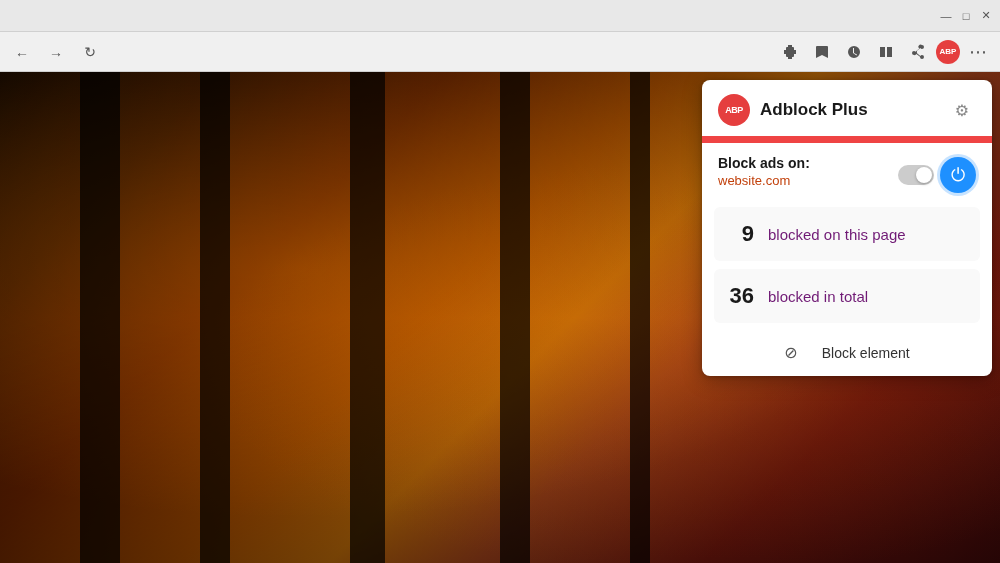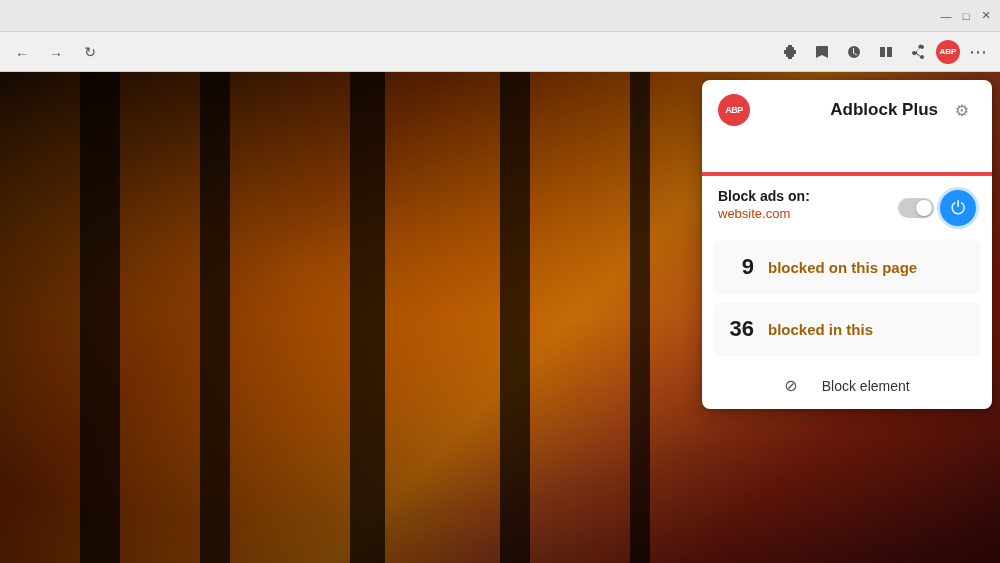--- a/index.html
+++ b/index.html
@@ -170,39 +170,37 @@
       color: white;
       flex-shrink: 0;
       letter-spacing: -0.5px;
     }
 
     .popup-title {
       font-size: 17px;
       font-weight: 700;
       color: #1a1a1a;
       flex: 1;
-      text-align: right;
     }
 
     .gear-btn {
       width: 28px;
       height: 28px;
       display: flex;
       align-items: center;
       justify-content: center;
       color: #888;
       cursor: pointer;
       font-size: 16px;
       border-radius: 4px;
     }
 
     .popup-section {
       padding: 12px 16px 14px;
-      border-top: 4px solid #ef4444;
-      margin-top: 36px;
+      border-top: 7px solid #ef4444;
     }
 
     .block-ads-row {
       display: flex;
       align-items: flex-start;
       justify-content: space-between;
     }
 
     .block-ads-left {}
 
@@ -280,22 +278,21 @@
     .stat-number {
       font-size: 22px;
       font-weight: 700;
       color: #1a1a1a;
       min-width: 28px;
       text-align: right;
     }
 
     .stat-label {
       font-size: 15px;
-      color: #a16207;
-      font-weight: bold;
+      color: #701a75;
     }
 
     .block-element-row {
       display: flex;
       align-items: center;
       justify-content: center;
       padding: 12px 16px 14px;
       gap: 8px;
       cursor: pointer;
     }
@@ -398,21 +395,21 @@
         </div>
       </div>
 
       <div class="stats-section">
         <div class="stat-row">
           <span class="stat-number">9</span>
           <span class="stat-label">blocked on this page</span>
         </div>
         <div class="stat-row">
           <span class="stat-number">36</span>
-          <span class="stat-label">blocked in this</span>
+          <span class="stat-label">blocked in total</span>
         </div>
       </div>
 
       <div class="block-element-row">
         <span class="block-element-icon">⊘</span>
         <span class="block-element-text">Block element</span>
       </div>
 
     </div>
 

